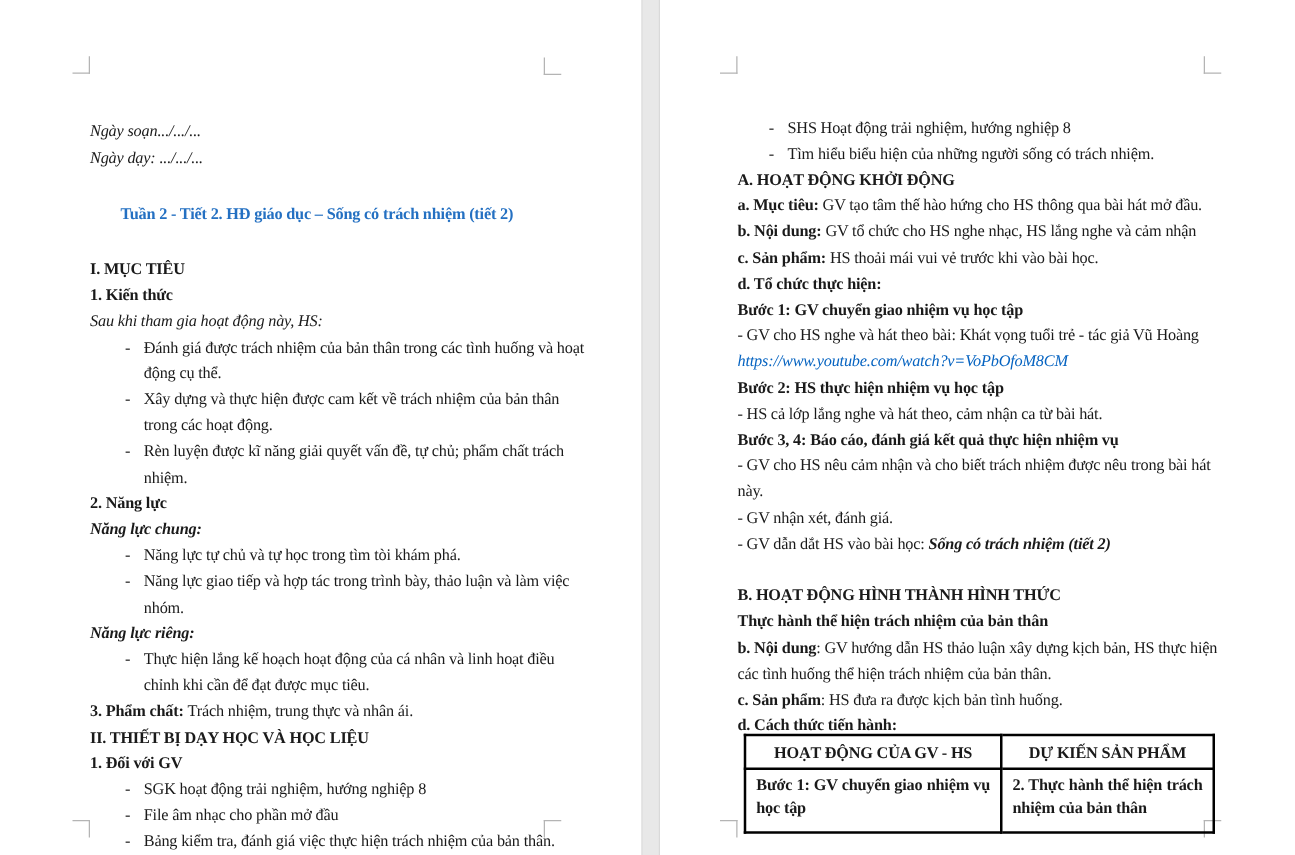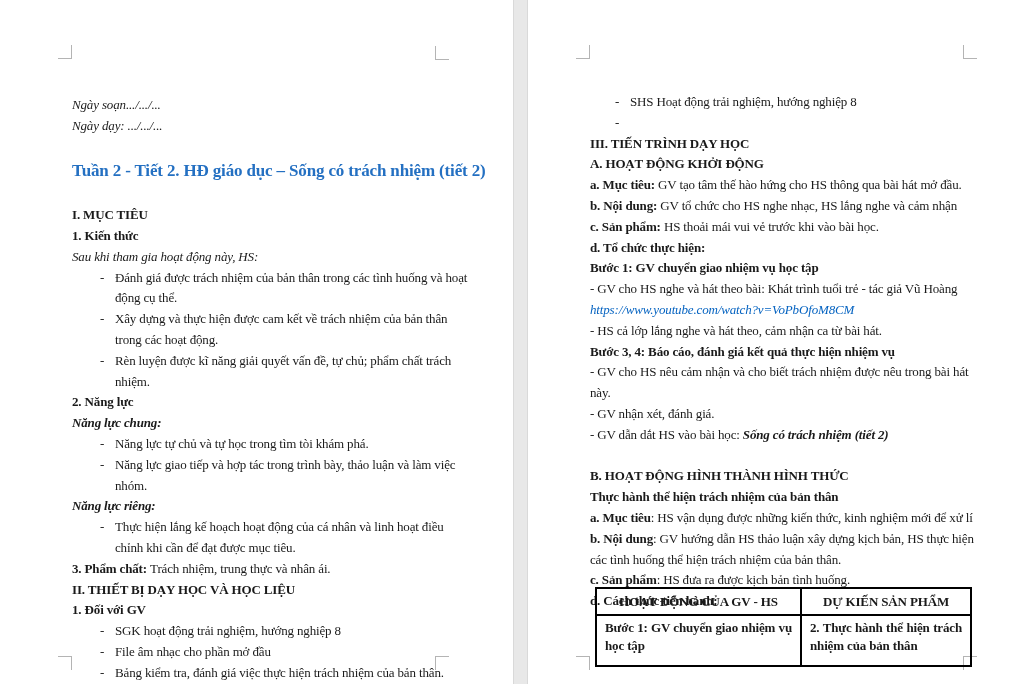--- a/index.html
+++ b/index.html
@@ -31,21 +31,21 @@
   .ln.bullet{padding-left:43px;}
   .ln.cont{padding-left:43px;}
   #p2text .ln.bullet{padding-left:40px;}
   .ln.j{text-align:justify;text-align-last:justify;}
   .dash{position:absolute;left:28px;top:0;}
   #p2text .dash{left:25px;}
   .seg.n{font-weight:normal;}
   .seg.b{font-weight:bold;}
   .seg.i{font-style:italic;}
   .seg.bi{font-weight:bold;font-style:italic;text-align:center;}
-  .seg.title{font-weight:bold;color:var(--title-blue,#2470c2);font-size:17px;}
+  .seg.title{font-weight:bold;color:var(--title-blue,#2470c2);font-size:13px;}
   a.seg.link{color:var(--link-blue,#0563c1);font-style:italic;cursor:pointer;}
   
   .mark{position:absolute;width:14px;height:14px;box-sizing:border-box;}
   .mark.rb{border-right:1px solid #b4b4b4;border-bottom:1px solid #b4b4b4;}
   .mark.lb{border-left:1px solid #b4b4b4;border-bottom:1px solid #b4b4b4;}
   .mark.rt{border-right:1px solid #b4b4b4;border-top:1px solid #b4b4b4;}
   .mark.lt{border-left:1px solid #b4b4b4;border-top:1px solid #b4b4b4;}
   
   #activity-table{
     position:absolute;left:67px;top:587px;width:375px;
@@ -106,40 +106,39 @@
     </div>
 </div>
 
 <div class="page" id="page2">
   <div class="mark rb" style="left:48px;top:45px;"></div>
   <div class="mark lb" style="left:435px;top:45px;"></div>
   <div class="mark rt" style="left:48px;top:656px;"></div>
   <div class="mark lt" style="left:435px;top:656px;"></div>
   <div class="textcol" id="p2text">
       <div class="ln bullet"><span class="dash">-</span><span class="seg n">SHS Hoạt động trải nghiệm, hướng nghiệp 8</span></div>
-      <div class="ln bullet"><span class="dash">-</span></div>
-      <div class="ln "><span class="seg b">III. TIẾN TRÌNH DẠY HỌC</span></div>
+      <div class="ln bullet"><span class="dash">-</span><span class="seg n">Tìm hiểu biểu hiện của những người sống có trách nhiệm.</span></div>
       <div class="ln "><span class="seg b">A. HOẠT ĐỘNG KHỞI ĐỘNG</span></div>
       <div class="ln "><span class="seg b">a. Mục tiêu: </span><span class="seg n">GV tạo tâm thế hào hứng cho HS thông qua bài hát mở đầu.</span></div>
       <div class="ln "><span class="seg b">b. Nội dung: </span><span class="seg n">GV tổ chức cho HS nghe nhạc, HS lắng nghe và cảm nhận</span></div>
       <div class="ln "><span class="seg b">c. Sản phẩm: </span><span class="seg n">HS thoải mái vui vẻ trước khi vào bài học.</span></div>
       <div class="ln "><span class="seg b">d. Tổ chức thực hiện:</span></div>
       <div class="ln "><span class="seg b">Bước 1: GV chuyển giao nhiệm vụ học tập</span></div>
-      <div class="ln "><span class="seg n">- GV cho HS nghe và hát theo bài: Khát trình tuổi trẻ - tác giả Vũ Hoàng</span></div>
+      <div class="ln "><span class="seg n">- GV cho HS nghe và hát theo bài: Khát vọng tuổi trẻ - tác giả Vũ Hoàng</span></div>
       <div class="ln "><a class="seg link">https://www.youtube.com/watch?v=VoPbOfoM8CM</a></div>
+      <div class="ln "><span class="seg b">Bước 2: HS thực hiện nhiệm vụ học tập</span></div>
       <div class="ln "><span class="seg n">- HS cả lớp lắng nghe và hát theo, cảm nhận ca từ bài hát.</span></div>
       <div class="ln "><span class="seg b">Bước 3, 4: Báo cáo, đánh giá kết quả thực hiện nhiệm vụ</span></div>
       <div class="ln j"><span class="seg n">- GV cho HS nêu cảm nhận và cho biết trách nhiệm được nêu trong bài hát</span></div>
       <div class="ln "><span class="seg n">này.</span></div>
       <div class="ln "><span class="seg n">- GV nhận xét, đánh giá.</span></div>
       <div class="ln "><span class="seg n">- GV dẫn dắt HS vào bài học: </span><span class="seg bi">Sống có trách nhiệm (tiết 2)</span></div>
       <div class="ln blank"></div>
       <div class="ln "><span class="seg b">B. HOẠT ĐỘNG HÌNH THÀNH HÌNH THỨC</span></div>
       <div class="ln "><span class="seg b">Thực hành thể hiện trách nhiệm của bản thân</span></div>
-      <div class="ln j"><span class="seg b">a. Mục tiêu</span><span class="seg n">: HS vận dụng được những kiến thức, kinh nghiệm mới để xử lí</span></div>
       <div class="ln "><span class="seg b">b. Nội dung</span><span class="seg n">: GV hướng dẫn HS thảo luận xây dựng kịch bản, HS thực hiện</span></div>
       <div class="ln "><span class="seg n">các tình huống thể hiện trách nhiệm của bản thân.</span></div>
       <div class="ln "><span class="seg b">c. Sản phẩm</span><span class="seg n">: HS đưa ra được kịch bản tình huống.</span></div>
       <div class="ln "><span class="seg b">d. Cách thức tiến hành:</span></div>
     </div>
 
   <table id="activity-table">
     <colgroup>
         <col class="c1">
         <col class="c2">

